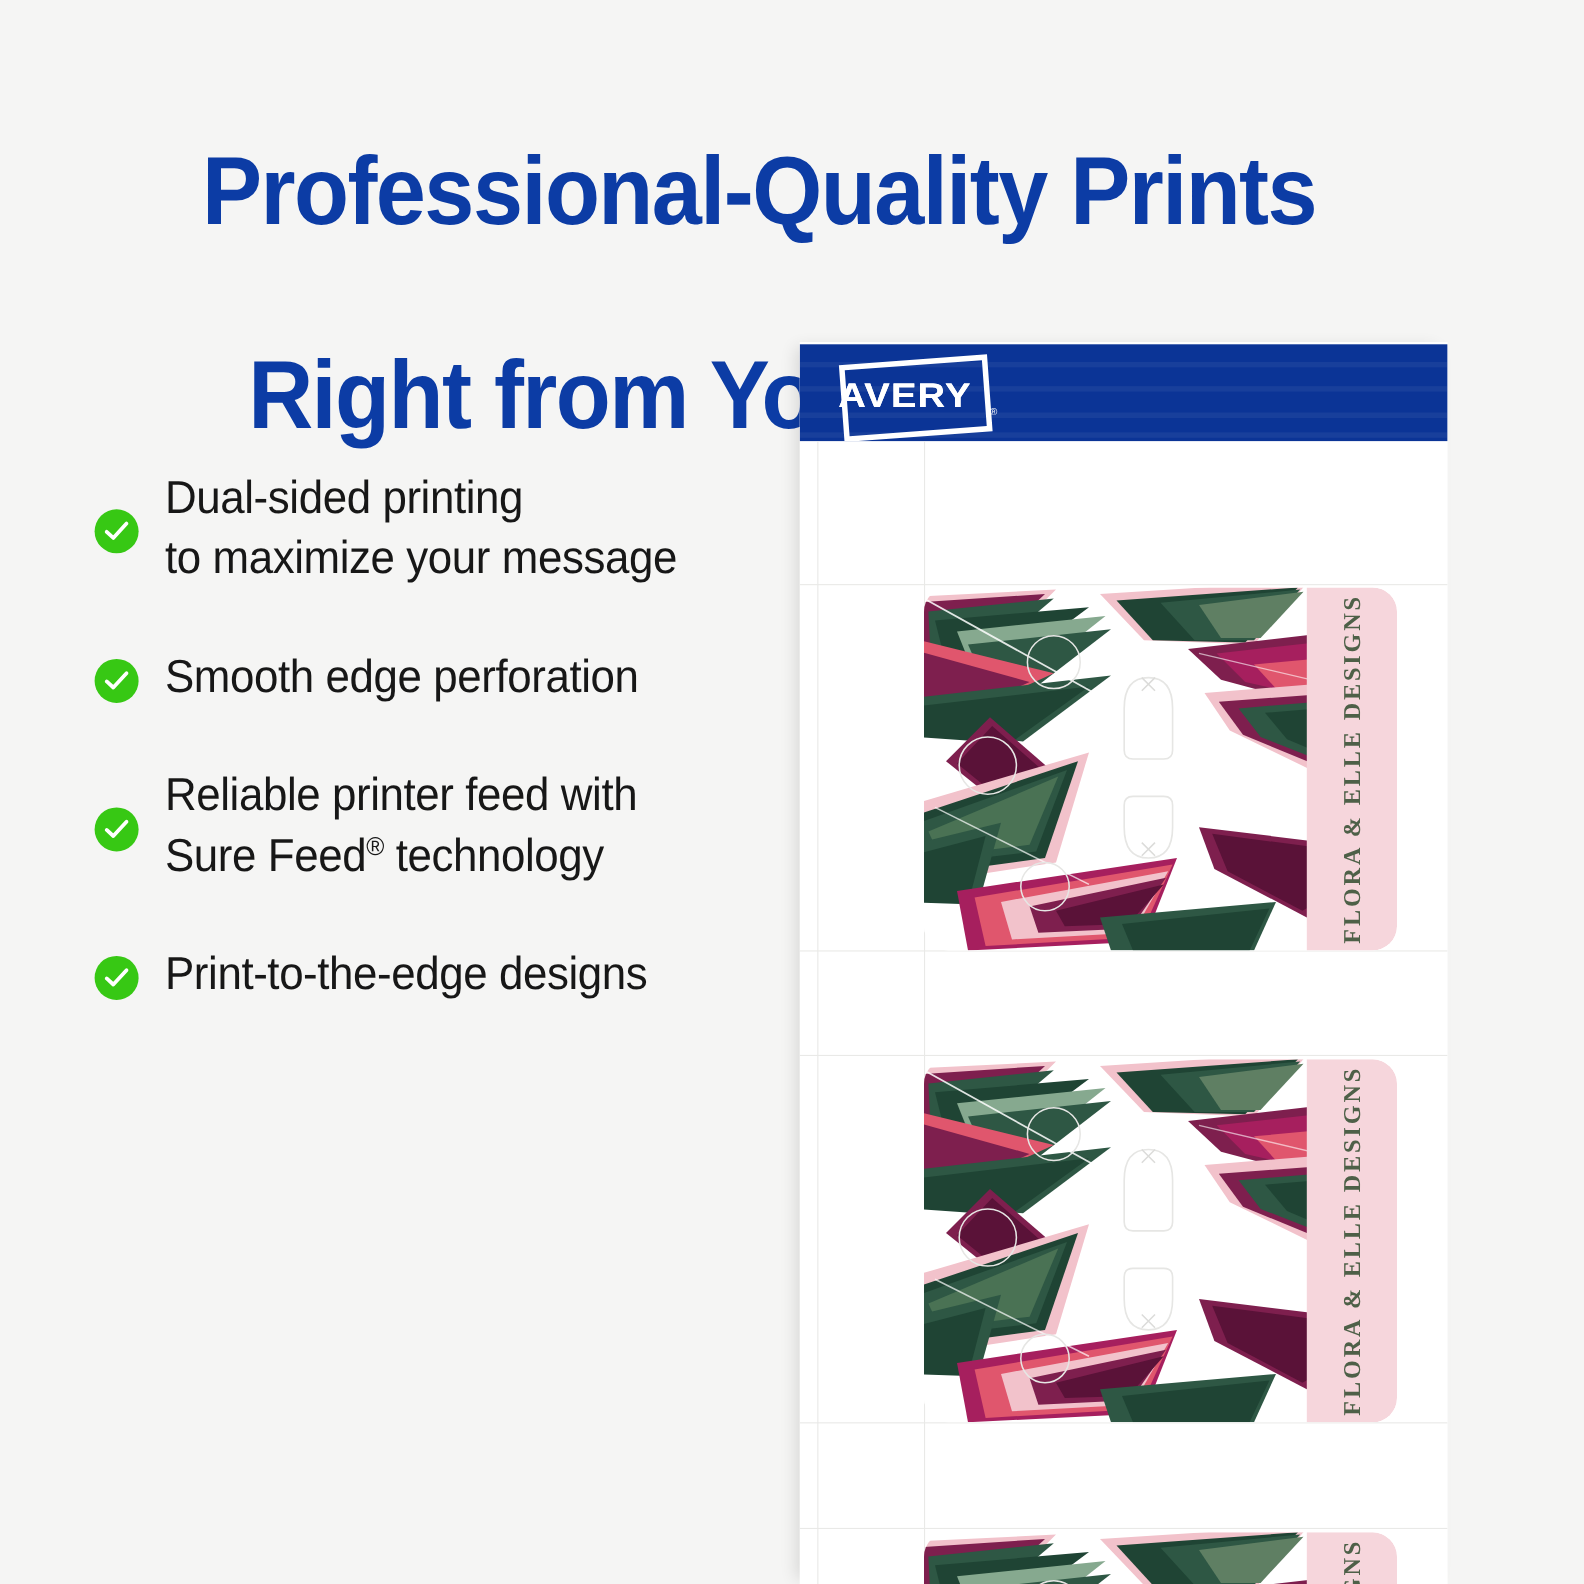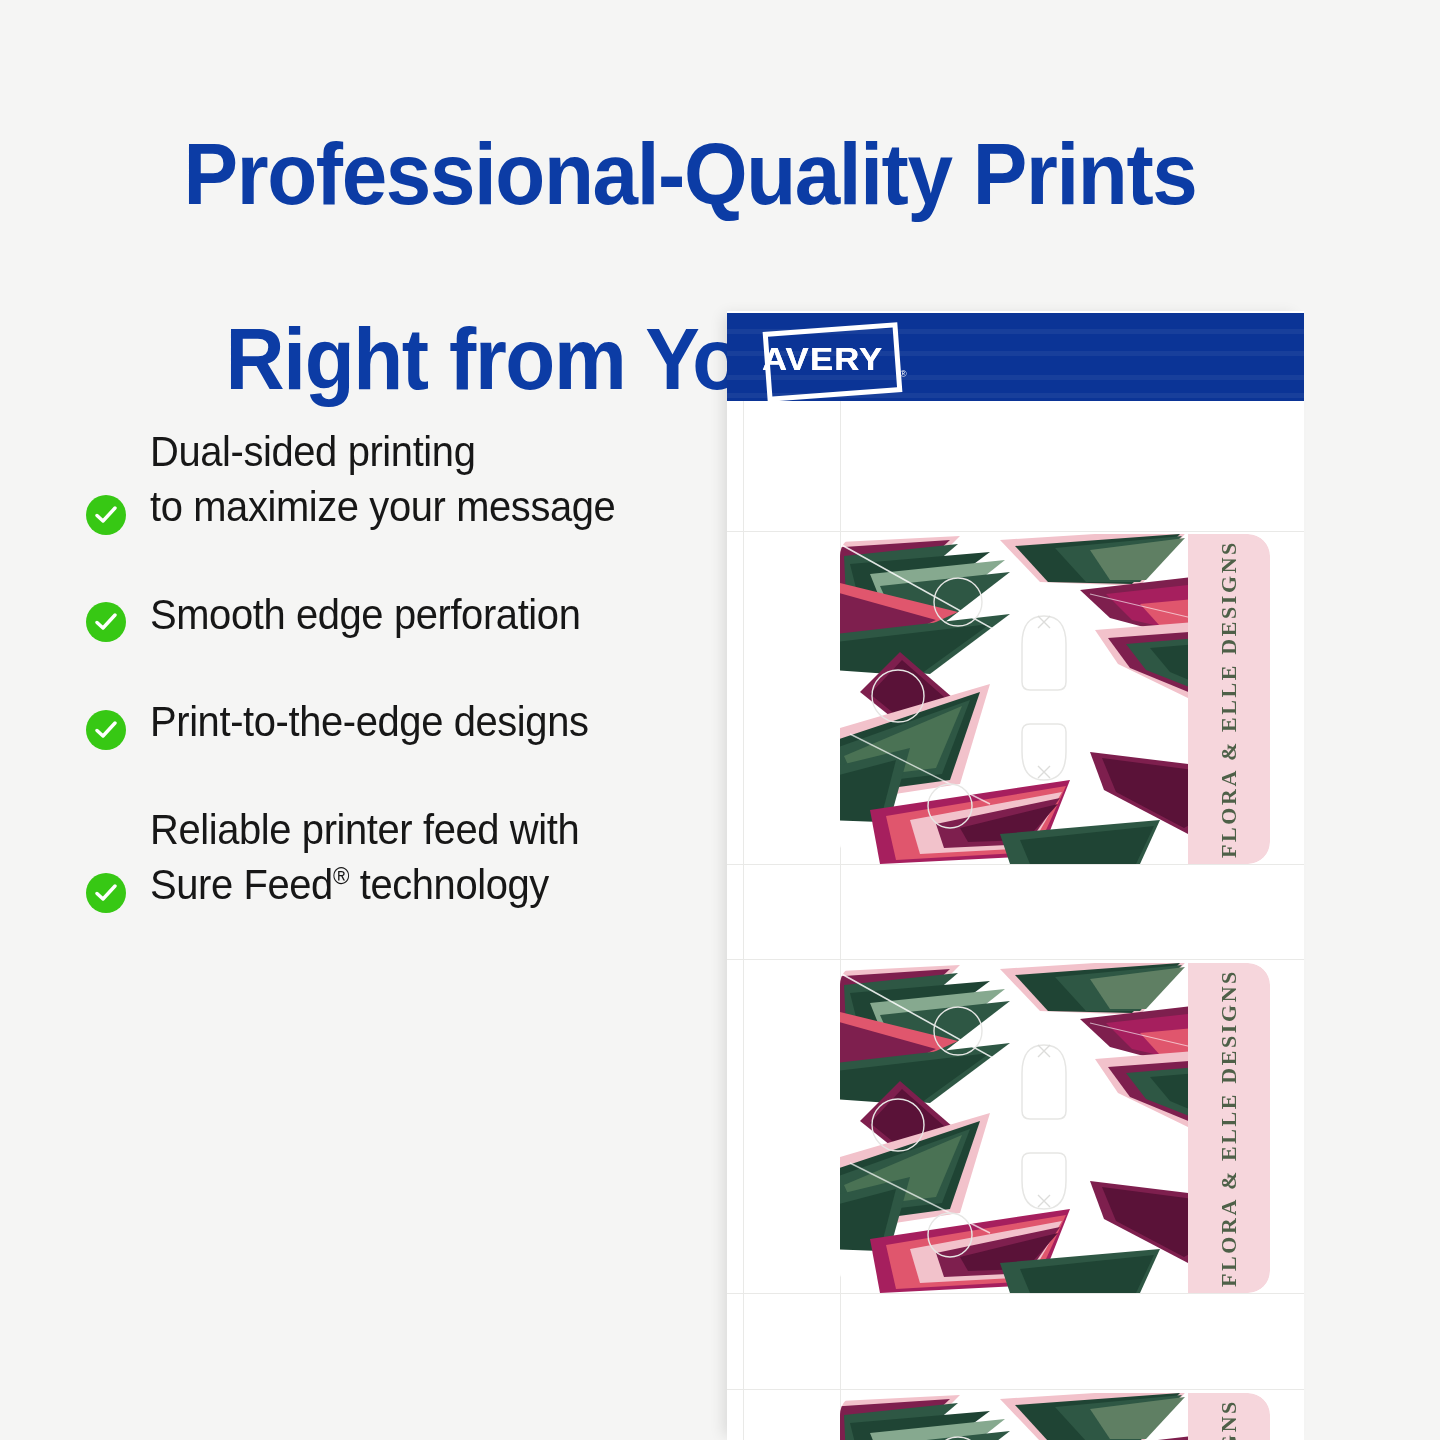--- a/index.html
+++ b/index.html
@@ -26,21 +26,21 @@
     white-space:pre-line;
   }
   .headline .l1{display:block;}
   .headline .l2{display:block;}
 
   
   .features{
     position:absolute;left:86px;top:424px;width:620px;
   }
   .feature{
-    display:flex;align-items:flex-end;
+    display:flex;align-items:center;
     margin-bottom:52px;
   }
   .feature:last-child{margin-bottom:0;}
   .check{
     flex:0 0 auto;
     width:40px;height:40px;border-radius:50%;
     background:#37c814;
     margin-top:8px;margin-right:24px;
     position:relative;
   }
@@ -57,20 +57,21 @@
   }
   .feature-text sup{font-size:0.56em;vertical-align:super;line-height:0;}
 
   
   .sheet{
     position:absolute;left:727px;top:311px;
     width:577px;height:1129px;
     background:#ffffff;
     overflow:hidden;
     box-shadow:-7px 0 14px -4px rgba(0,0,0,0.12);
+    padding-left:12px;
   }
   .sheet-banner{
     position:absolute;left:0;top:2px;width:100%;height:88px;
     background:#0b3496;
     overflow:hidden;
   }
   .sheet-banner .stripe{
     position:absolute;left:0;width:100%;height:5px;
     background:rgba(255,255,255,0.055);
   }
@@ -160,31 +161,31 @@
     </span>
     <span class="feature-text">Smooth edge perforation</span>
   </div>
 
   <div class="feature">
     <span class="check">
       <svg width="22" height="20" viewBox="0 0 22 20">
           <path d="M2 10.5 L8 16 L20 3" fill="none" stroke="#ffffff" stroke-width="3.4" stroke-linecap="round" stroke-linejoin="round"></path>
         </svg>
     </span>
-    <span class="feature-text">Print-to-the-edge designs</span>
+    <span class="feature-text"><span>Reliable printer feed with
+Sure Feed</span><sup>®</sup><span> technology</span></span>
   </div>
 
   <div class="feature">
     <span class="check">
       <svg width="22" height="20" viewBox="0 0 22 20">
           <path d="M2 10.5 L8 16 L20 3" fill="none" stroke="#ffffff" stroke-width="3.4" stroke-linecap="round" stroke-linejoin="round"></path>
         </svg>
     </span>
-    <span class="feature-text"><span>Reliable printer feed with
-Sure Feed</span><sup>®</sup><span> technology</span></span>
+    <span class="feature-text">Print-to-the-edge designs</span>
   </div>
 
 </div>
 
 <div class="sheet">
 
   <div class="sheet-banner">
     <div class="stripe" style="top:16px"></div>
     <div class="stripe" style="top:38px"></div>
     <div class="stripe" style="top:62px"></div>

